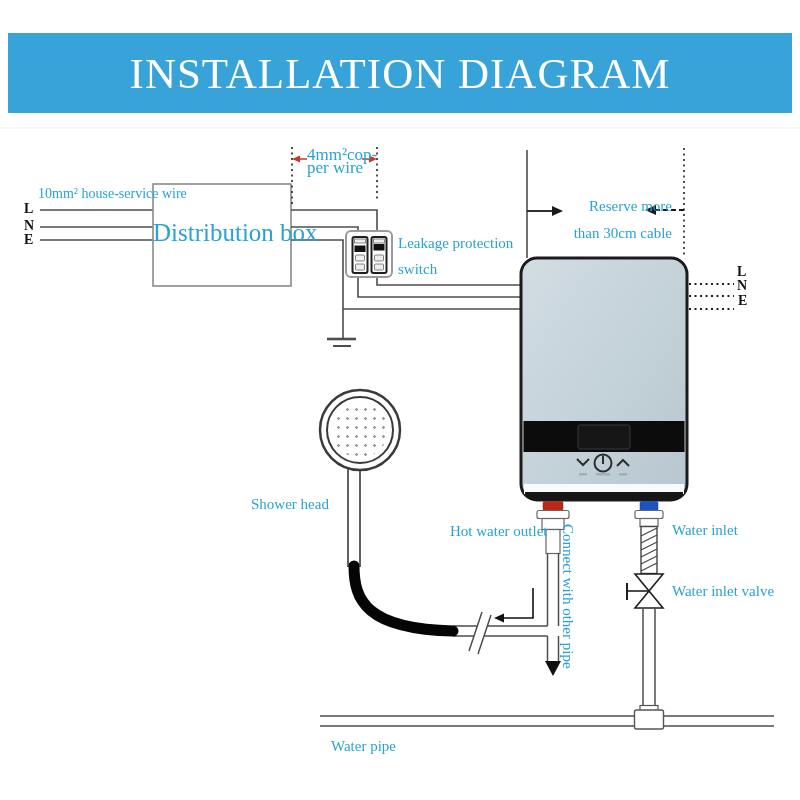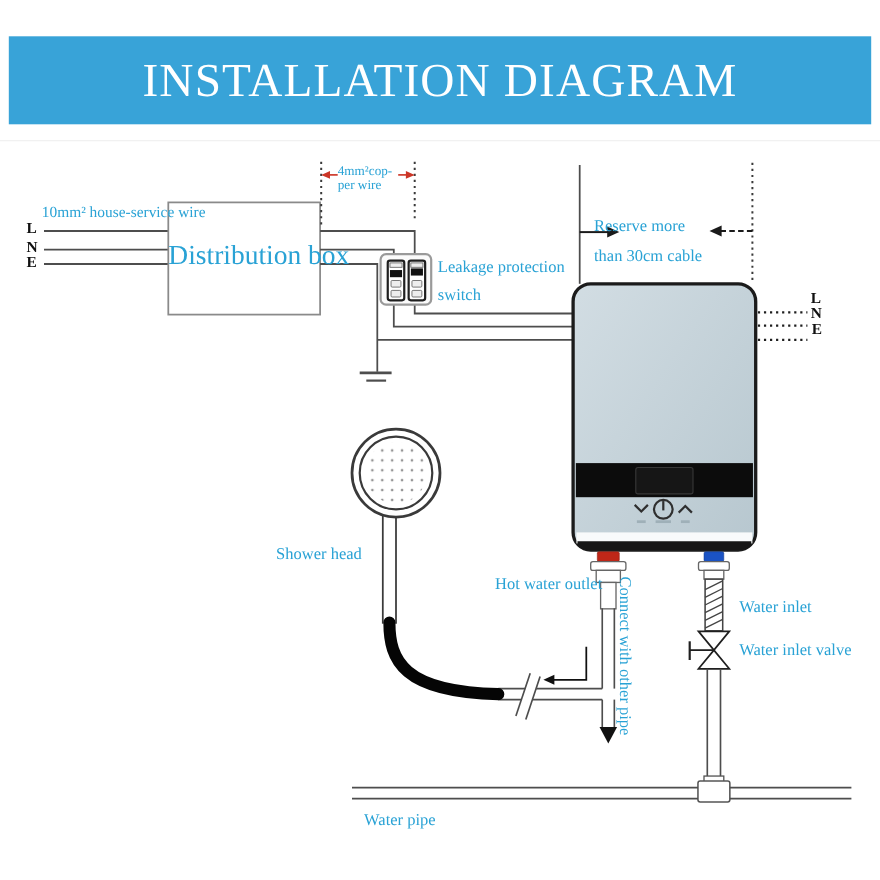--- a/index.html
+++ b/index.html
@@ -7,24 +7,24 @@
          font-family:Liberation Serif, serif;padding-left:24px;}
   .banner{position:absolute;left:8px;top:33px;width:784px;height:80px;
           display:flex;align-items:center;justify-content:center;}
   .banner-title{color:#fff;font-size:43px;letter-spacing:1px;white-space:nowrap;}
   svg.art{position:absolute;left:0;top:0;z-index:1;}
   .dots{position:absolute;left:332px;top:402px;width:56px;height:56px;border-radius:50%;
         z-index:2;background-image:radial-gradient(#949494 1.1px,transparent 1.5px);
         background-size:9px 9px;background-position:2px 3px;}
   .lbl{position:absolute;z-index:3;color:#29a2d5;font-size:15px;line-height:17px;white-space:nowrap;}
   .lbl.small{font-size:14px;}
-  .lbl.copper{font-size:12px;line-height:12.5px;}
+  .lbl.copper{font-size:17px;line-height:12.5px;}
   .lbl.boxlabel{font-size:25px;width:138px;text-align:center;}
   .lbl.twoline{line-height:26px;}
-  .lbl.center{text-align:left;}
+  .lbl.center{text-align:right;}
   .lbl.vert{writing-mode:vertical-rl;height:170px;line-height:16px;}
   .term{position:absolute;z-index:3;color:#111;font-size:14px;font-weight:bold;line-height:14px;}
 </style>
 </head>
 <body>
 
 <div class="stage">
 
   <div class="banner" style="background:#38a3d8;">
     <div class="banner-title">INSTALLATION DIAGRAM</div>
@@ -210,17 +210,17 @@
     <div>Leakage protection</div>
     <div>switch</div>
   </div>
   <div class="lbl twoline center" style="left:540px;top:193px;width:132px;line-height:27px;">
     <div>Reserve more</div>
     <div>than 30cm cable</div>
   </div>
   <div class="lbl" style="left:251px;top:496px;">Shower head</div>
   <div class="lbl" style="left:433px;top:523px;margin-left:17px;">Hot water outlet</div>
   <div class="lbl vert" style="left:560px;top:524px;">Connect with other pipe</div>
-  <div class="lbl" style="left:672px;top:522px;margin-top:22px;">Water inlet</div>
+  <div class="lbl" style="left:672px;top:522px;">Water inlet</div>
   <div class="lbl" style="left:672px;top:583px;">Water inlet valve</div>
   <div class="lbl" style="left:331px;top:738px;">Water pipe</div>
 
 </div>
 
 </body></html>

